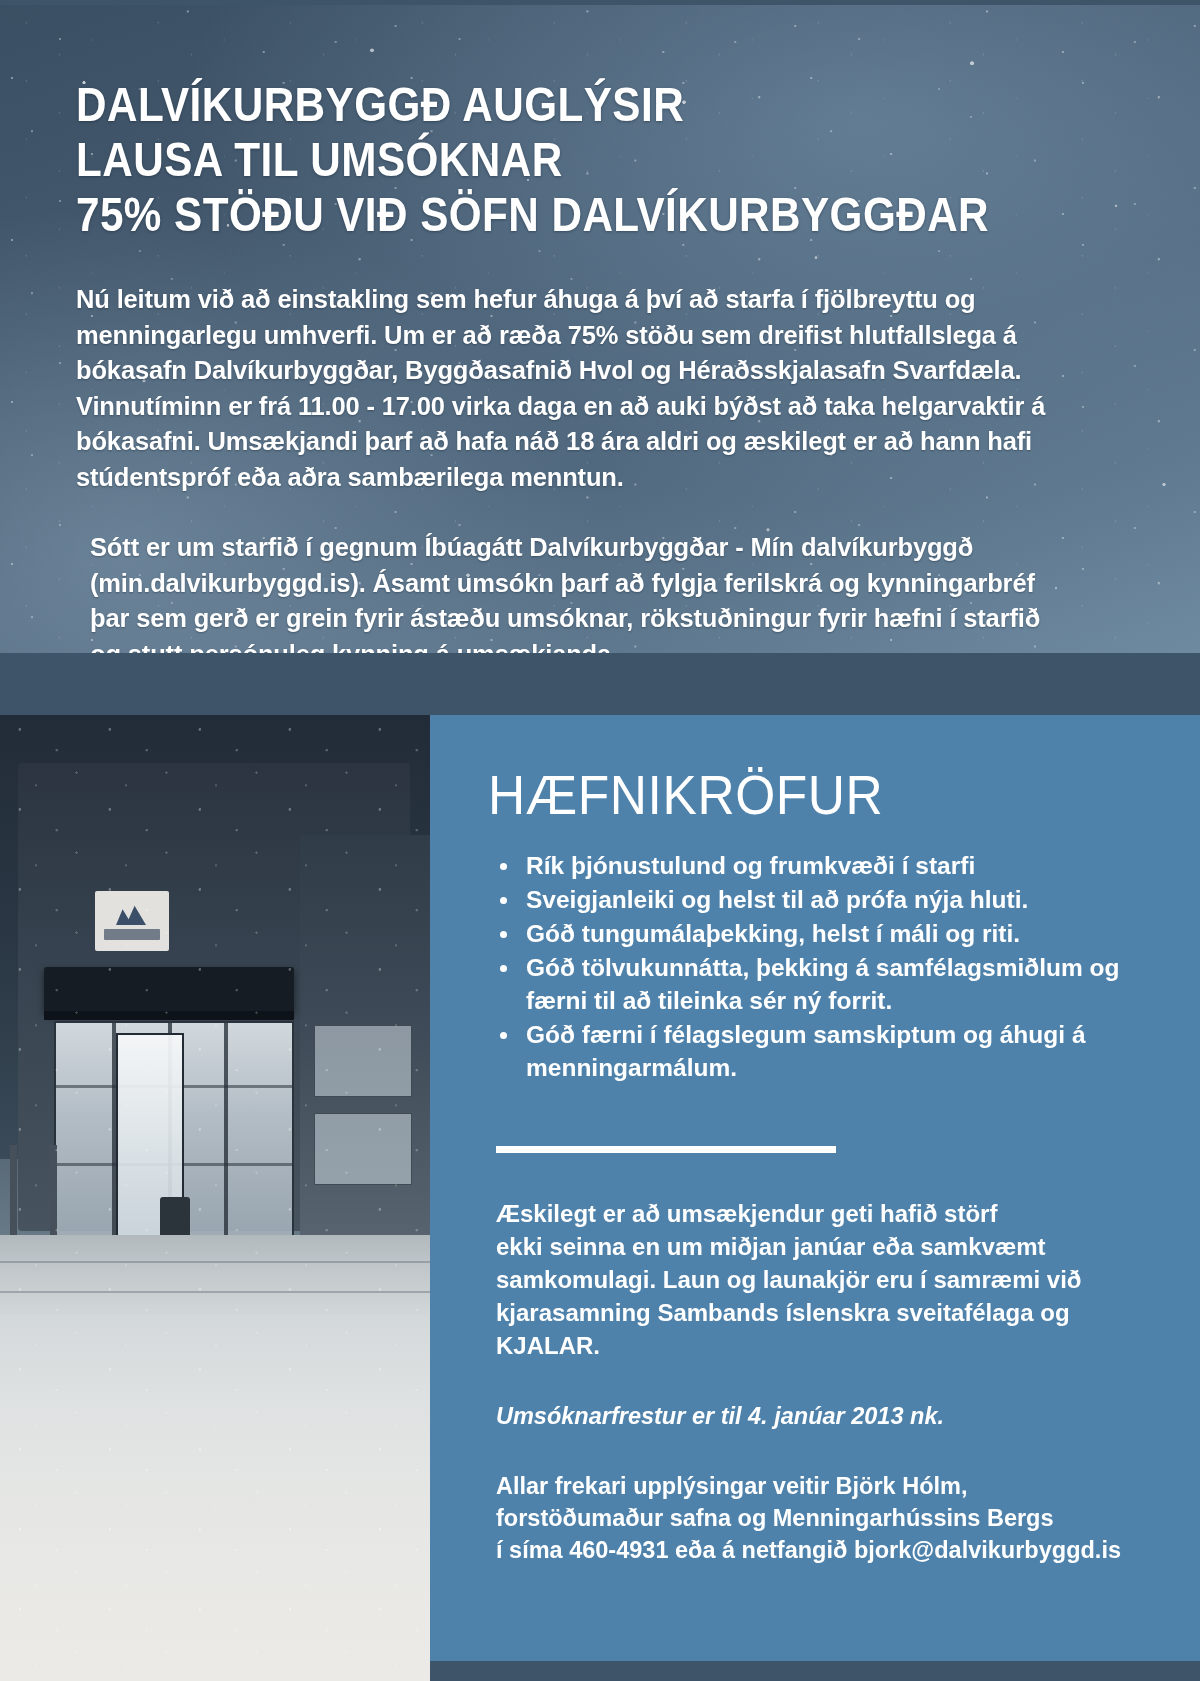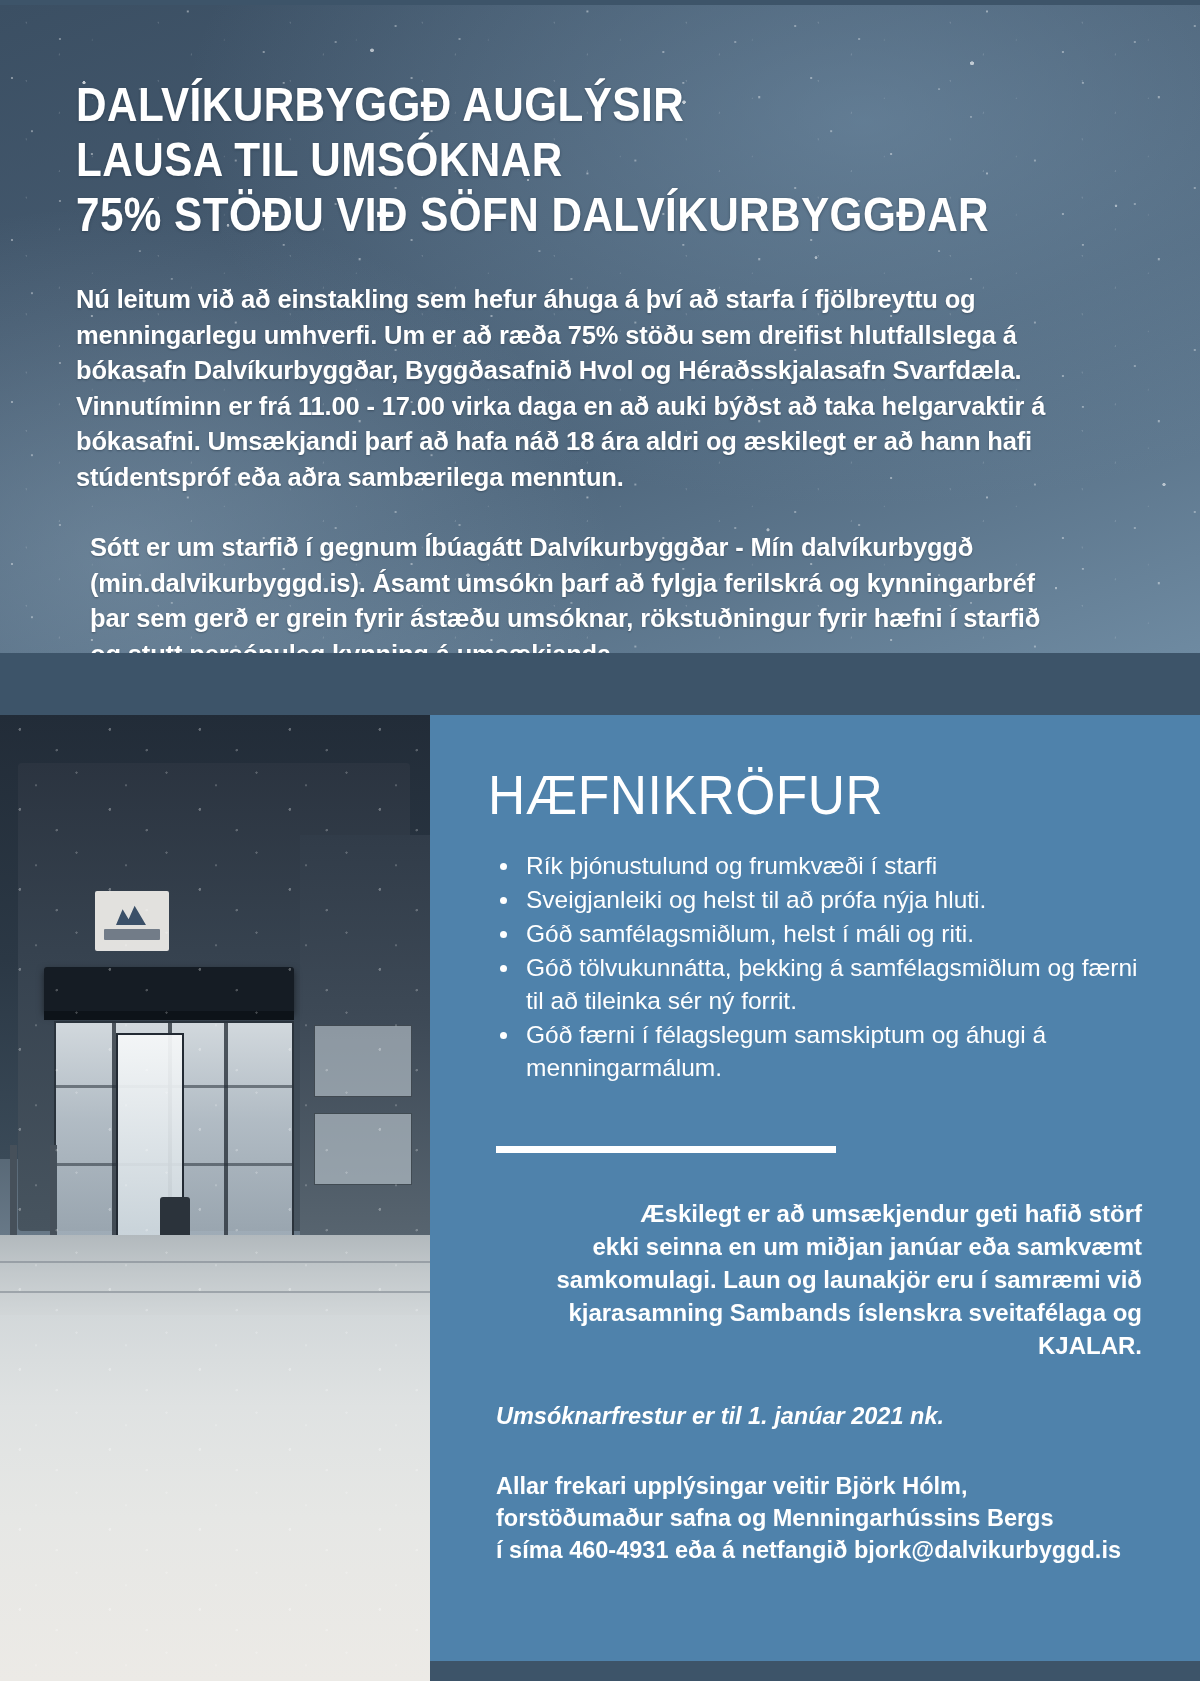--- a/index.html
+++ b/index.html
@@ -254,21 +254,21 @@
     margin: 0 0 24px 0;
     transform: scaleX(0.92);
     transform-origin: left center;
   }
   ul.req-list {
     list-style: none;
     margin: 0;
     padding: 0;
     font-size: 24.5px;
     line-height: 33px;
-    font-weight: 400;
+    font-weight: 700;
   }
   ul.req-list li {
     position: relative;
     padding-left: 38px;
     margin-bottom: 1px;
   }
   ul.req-list li::before {
     content: "";
     position: absolute;
     left: 12px;
@@ -282,21 +282,20 @@
     height: 7px;
     background: #ffffff;
     margin: 62px 0 44px 8px;
   }
   .closing {
     font-size: 24px;
     line-height: 33px;
     font-weight: 700;
     margin: 0 0 0 8px;
     white-space: pre-line;
-    text-align: right;
   }
   .deadline {
     font-size: 23.5px;
     line-height: 32px;
     font-weight: 700;
     font-style: italic;
     margin: 38px 0 0 8px;
   }
   .contact {
     font-size: 23.5px;
@@ -361,32 +360,32 @@
       <div class="snowfield"></div>
       <div class="grain"></div>
     </div>
 
     <div class="panel">
       <h2 class="panel-title">HÆFNIKRÖFUR</h2>
 
       <ul class="req-list">
         <li>Rík þjónustulund og frumkvæði í starfi</li>
         <li>Sveigjanleiki og helst til að prófa nýja hluti.</li>
-        <li>Góð samfélagsmiðlum, helst í  máli og riti.</li>
+        <li>Góð tungumálaþekking, helst í  máli og riti.</li>
         <li>Góð tölvukunnátta, þekking á samfélagsmiðlum og færni til að tileinka sér ný forrit.</li>
         <li>Góð færni í félagslegum samskiptum og áhugi á menningarmálum.</li>
       </ul>
 
       <div class="divider"></div>
 
       <p class="closing">Æskilegt er að umsækjendur geti hafið störf
 ekki seinna en um miðjan janúar eða samkvæmt
 samkomulagi.  Laun og launakjör eru í samræmi við
 kjarasamning Sambands íslenskra sveitafélaga og
 KJALAR.</p>
-      <p class="deadline">Umsóknarfrestur er til 1. janúar 2021 nk.</p>
+      <p class="deadline">Umsóknarfrestur er til 4. janúar 2013 nk.</p>
       <p class="contact">Allar frekari upplýsingar veitir Björk Hólm,
 forstöðumaður safna og Menningarhússins Bergs
 í síma 460-4931 eða á netfangið bjork@dalvikurbyggd.is</p>
     </div>
 
   </div>
 </div>
 
 </body></html>

